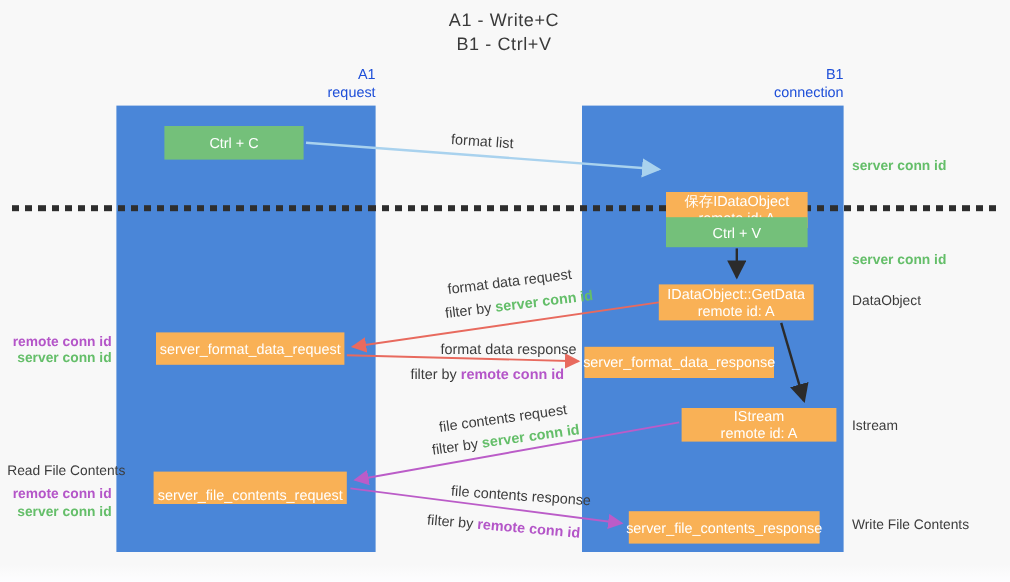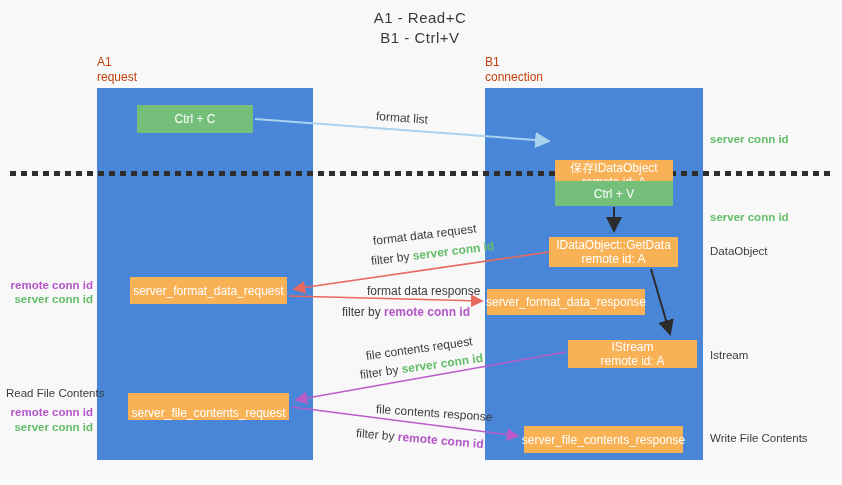--- a/index.html
+++ b/index.html
@@ -13,21 +13,21 @@
   .title{
     left:300px;top:8px;width:240px;text-align:center;
     font-size:15px;line-height:20px;color:#3a3a3a;letter-spacing:0.5px;
   }
   .lane{
     background:#4a86d8;top:88px;height:372px;
   }
   .lane-left{left:97px;width:216px;}
   .lane-right{left:485px;width:218px;}
   .lane-header{
-    top:55px;text-align:left;font-size:12px;line-height:15px;color:#c2410c;
+    top:55px;text-align:right;font-size:12px;line-height:15px;color:#1d4ed8;
   }
   .lane-header.left{left:97px;width:216px;}
   .lane-header.right{left:485px;width:218px;}
   .node{
     display:flex;flex-direction:column;align-items:center;justify-content:center;
     color:#ffffff;font-size:12px;line-height:14px;text-align:center;
     box-sizing:border-box;
   }
   .green{background:#74c07a;}
   .orange{background:#f9b156;}
@@ -51,21 +51,21 @@
   .side{font-size:11.5px;white-space:nowrap;}
   .side-right{left:710px;}
   .ralign{left:0;width:93px;text-align:right;}
   .footer-fade{left:0;top:470px;width:842px;height:15px;
     background:linear-gradient(180deg,rgba(255,255,255,0),#fdfdff);}
 </style>
 </head>
 <body>
 
 <div class="abs title">
-  <div>A1 - Read+C</div>
+  <div>A1 - Write+C</div>
   <div>B1 - Ctrl+V</div>
 </div>
 
 <div class="abs lane-header left">
   <div>A1</div>
   <div>request</div>
 </div>
 <div class="abs lane-header right">
   <div>B1</div>
   <div>connection</div>

